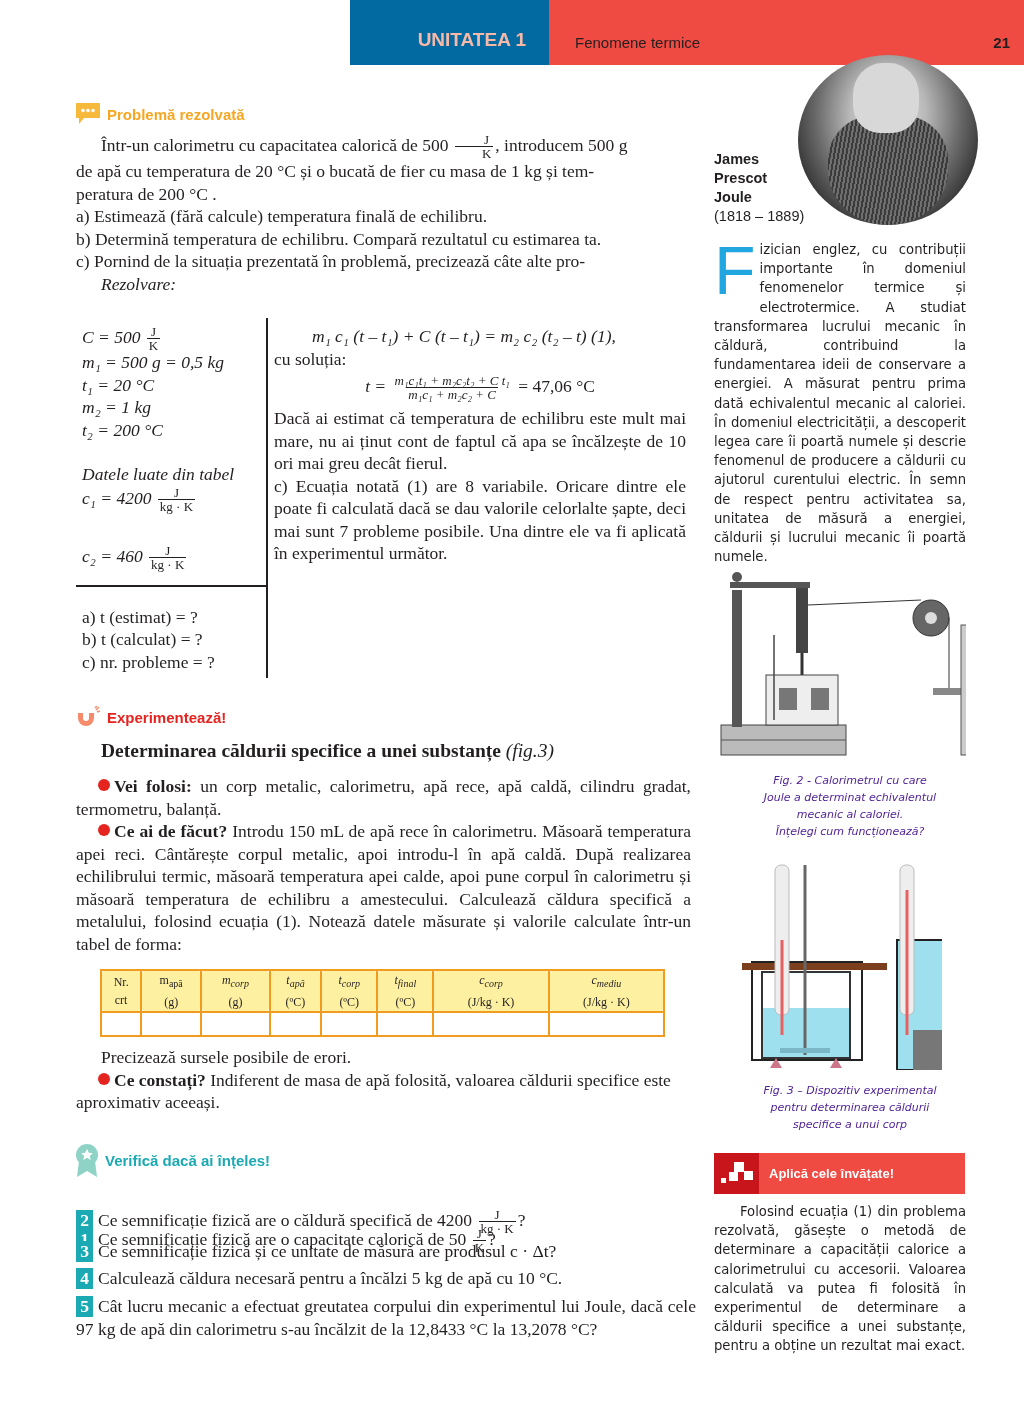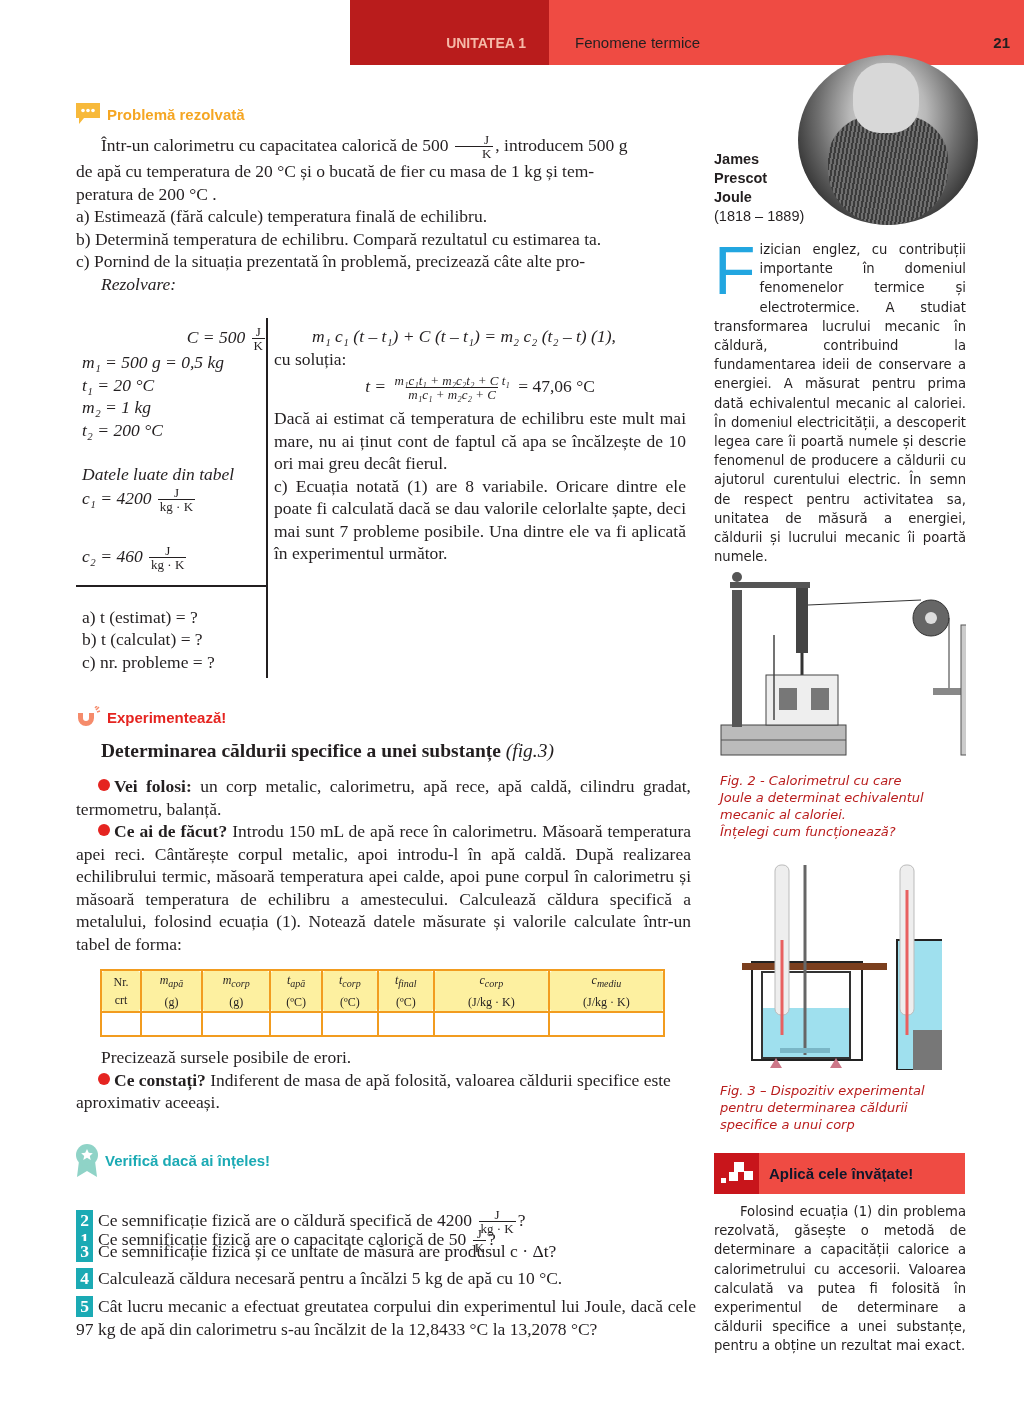--- a/index.html
+++ b/index.html
@@ -1,20 +1,20 @@
 <!DOCTYPE html>
 <html><head>
 <meta charset="utf-8">
 <style>
   * { box-sizing: border-box; margin: 0; padding: 0; }
   body { width: 1024px; height: 1424px; background: #fff; position: relative; overflow: hidden;
          font-family: "Liberation Serif", "DejaVu Serif", serif; color: #231f20; }
   .hdr { position: absolute; top: 0; left: 350px; width: 674px; height: 65px; display: flex; }
-  .hdr-unit { width: 199px; background: #b91c1c; color: #f6b9a8; font-family: "Liberation Sans", sans-serif;
-              font-weight: bold; font-size: 14px; display: flex; align-items: flex-end; justify-content: flex-end;
+  .hdr-unit { width: 199px; background: #0369a1; color: #f6b9a8; font-family: "Liberation Sans", sans-serif;
+              font-weight: bold; font-size: 19px; display: flex; align-items: flex-end; justify-content: flex-end;
               padding: 0 23px 14px 0; }
   .hdr-right { flex: 1; background: #ef4b43; display: flex; align-items: flex-end; justify-content: space-between;
                padding: 0 14px 14px 26px; font-family: "Liberation Sans", sans-serif; font-size: 15px; color: #231f20; }
   .hdr-right .pg { font-weight: bold; }
   .portrait { position: absolute; left: 798px; top: 55px; width: 180px; height: 170px; border-radius: 50%;
               background: radial-gradient(ellipse at 50% 35%, #e6e6e6 0%, #b8b8b8 30%, #6e6e6e 55%, #3a3a3a 75%, #fff 76%);
               overflow: hidden; }
   .portrait .face { position: absolute; left: 55px; top: 8px; width: 66px; height: 70px; border-radius: 45% 45% 40% 40%;
                     background: #d8d8d8; }
   .portrait .beard { position: absolute; left: 30px; top: 60px; width: 120px; height: 110px; border-radius: 40% 40% 50% 50%;
@@ -36,25 +36,25 @@
   table.exp { position: absolute; left: 100px; top: 969px; width: 565px; border-collapse: collapse; font-size: 12px; }
   table.exp td { border: 2px solid #f29c1f; text-align: center; height: 42px; line-height: 18px; }
   table.exp tr.h td { background: #fdf0a0; border-radius: 6px; }
   table.exp tr.e td { height: 24px; background: #fff; }
   .qnum { display: inline-block; width: 17px; height: 21px; background: #1baab4; color: #fff; text-align: center;
           font-weight: bold; margin-right: 5px; line-height: 21px; }
   .q { position: absolute; left: 76px; width: 620px; font-size: 17.5px; line-height: 22.5px; }
   .side { position: absolute; left: 714px; width: 252px; font-family: "DejaVu Sans", sans-serif; font-size: 13.2px; line-height: 19.2px; }
   .dropcap { float: left; font-family: "Liberation Sans", sans-serif; color: #22a6e0; font-size: 68px; line-height: 56px; margin: 2px 4px 0 0; }
   .cap { position: absolute; left: 720px; width: 260px; font-family: "DejaVu Sans", sans-serif; font-style: italic;
-         font-size: 13px; line-height: 17px; color: #b91c1c; }
+         font-size: 11px; line-height: 17px; text-align: center; color: #4c1d95; }
   .aplica { position: absolute; left: 714px; top: 1153px; width: 251px; height: 41px; background: #ef4b43; display: flex; align-items: center; }
   .aplica .ic { width: 45px; height: 41px; background: #c8151b; position: relative; }
   .aplica .ic span { position: absolute; background: #fff; }
-  .aplica .t { color: #0f172a; font-family: "Liberation Sans", sans-serif; font-weight: bold; font-size: 15px; padding-left: 10px; }
+  .aplica .t { color: #ffffff; font-family: "Liberation Sans", sans-serif; font-weight: bold; font-size: 13px; padding-left: 10px; }
 </style>
 </head>
 <body>
 
 <div class="hdr">
   <div class="hdr-unit">UNITATEA 1</div>
   <div class="hdr-right">
     <span>Fenomene termice</span>
     <span class="pg">21</span>
   </div>
@@ -85,21 +85,21 @@
   </div>
   <div>de apă cu temperatura de 20 °C și o bucată de fier cu masa de 1 kg și tem-</div>
   <div>peratura de 200 °C .</div>
   <div>a) Estimează (fără calcule) temperatura finală de echilibru.</div>
   <div>b) Determină temperatura de echilibru. Compară rezultatul cu estimarea ta.</div>
   <div>c) Pornind de la situația prezentată în problemă, precizează câte alte pro-</div>
   <div class="it" style="padding-left:25px;">Rezolvare:</div>
 </div>
 
 <div class="givens">
-  <div style="height:26px;text-align:right;"><span class="it">C = 500</span>
+  <div style="height:26px;"><span class="it">C = 500</span>
     <span class="frac">
         <span class="n">J</span>
         <span class="d">K</span>
       </span></div>
   <div class="it">m₁ = 500 g = 0,5 kg</div>
   <div class="it">t₁ = 20 °C</div>
   <div class="it">m₂ = 1 kg</div>
   <div class="it">t₂ = 200 °C</div>
   <div class="it" style="margin-top:22px;">Datele luate din tabel</div>
   <div style="height:34px;"><span class="it">c₁ = 4200</span>
@@ -155,21 +155,21 @@
 </div>
 
 <table class="exp">
   <tbody>
       <tr class="h" id="thead">
         <td>
           <div style="font-style: normal;">Nr.</div>
           <div>crt</div>
         </td>
         <td>
-          <div style="font-style: italic;">m<sub>apă</sub></div>
+          <div style="">m<sub>apă</sub></div>
           <div>(g)</div>
         </td>
         <td>
           <div style="font-style: italic;">m<sub>corp</sub></div>
           <div>(g)</div>
         </td>
         <td>
           <div style="font-style: italic;">t<sub>apă</sub></div>
           <div>(ºC)</div>
         </td>

